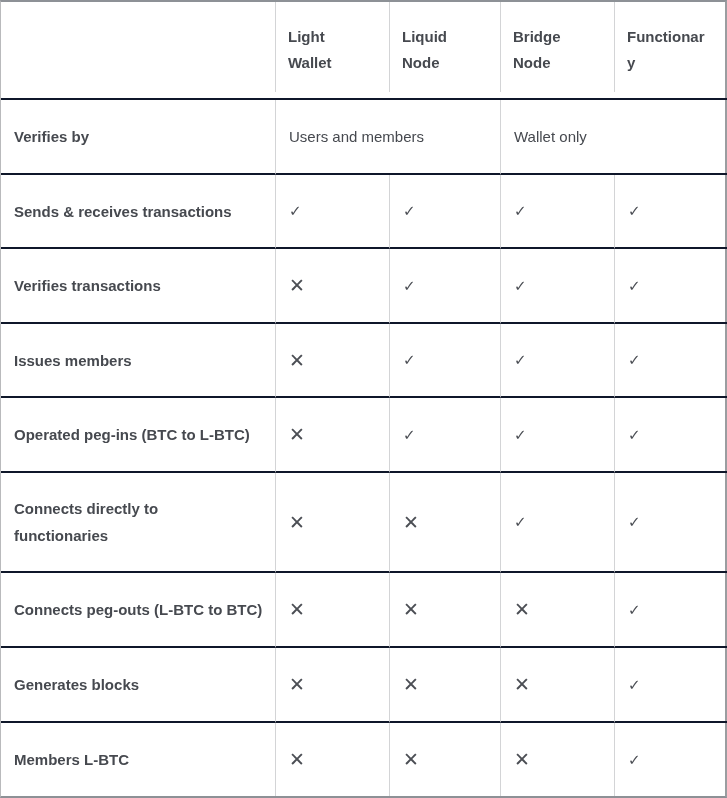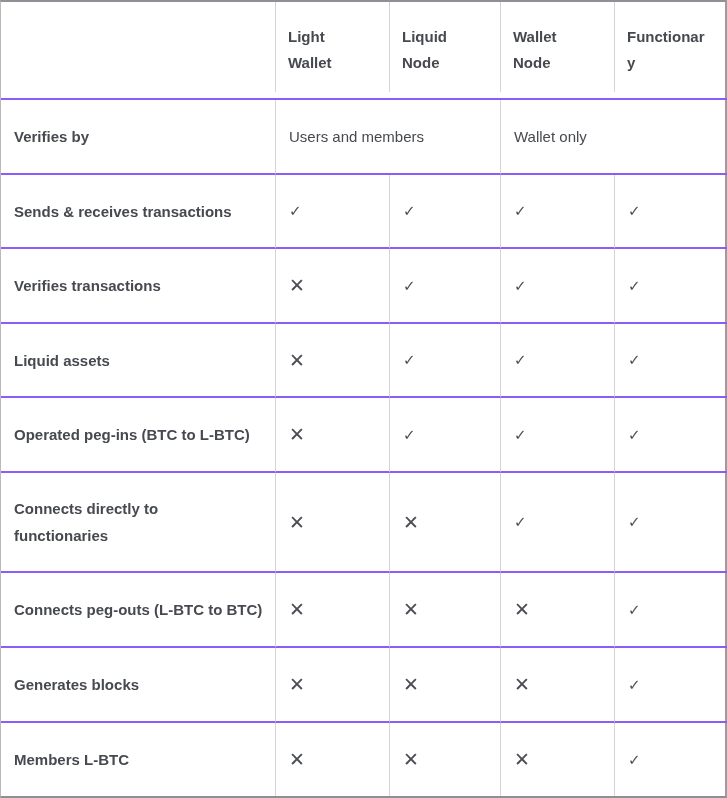--- a/index.html
+++ b/index.html
@@ -22,21 +22,21 @@
   }
 
   .row { display: contents; }
 
   .cell {
     box-sizing: border-box;
     position: relative;
     display: flex;
     align-items: center;
     padding: 0 12px 0 13px;
-    border-bottom: 2px solid #8b5cf6;
+    border-bottom: 2px solid #0f172a;
     overflow: hidden;
   }
 
   
   .vline { border-left: 1px solid #d3d4d6; }
 
   
   .hsep::before {
     content: "";
     position: absolute;
@@ -79,21 +79,21 @@
 
   <div class="row">
     <div class="cell"></div>
     <div class="cell hsep">
       <span class="head-label">Light Wallet</span>
     </div>
     <div class="cell hsep">
       <span class="head-label">Liquid Node</span>
     </div>
     <div class="cell hsep">
-      <span class="head-label">Wallet Node</span>
+      <span class="head-label">Bridge Node</span>
     </div>
     <div class="cell hsep">
       <span class="head-label">Functionary</span>
     </div>
   </div>
 
   <div class="row">
     <div class="cell">
       <span class="row-label">Verifies by</span>
     </div>
@@ -136,21 +136,21 @@
     <div class="cell vline">
         <span class="mark check">✓</span>
       </div>
     <div class="cell vline">
         <span class="mark check">✓</span>
       </div>
   </div>
 
   <div class="row">
     <div class="cell">
-      <span class="row-label">Liquid assets</span>
+      <span class="row-label">Issues members</span>
     </div>
     <div class="cell vline">
         <span class="mark cross">✕</span>
       </div>
     <div class="cell vline">
         <span class="mark check">✓</span>
       </div>
     <div class="cell vline">
         <span class="mark check">✓</span>
       </div>

